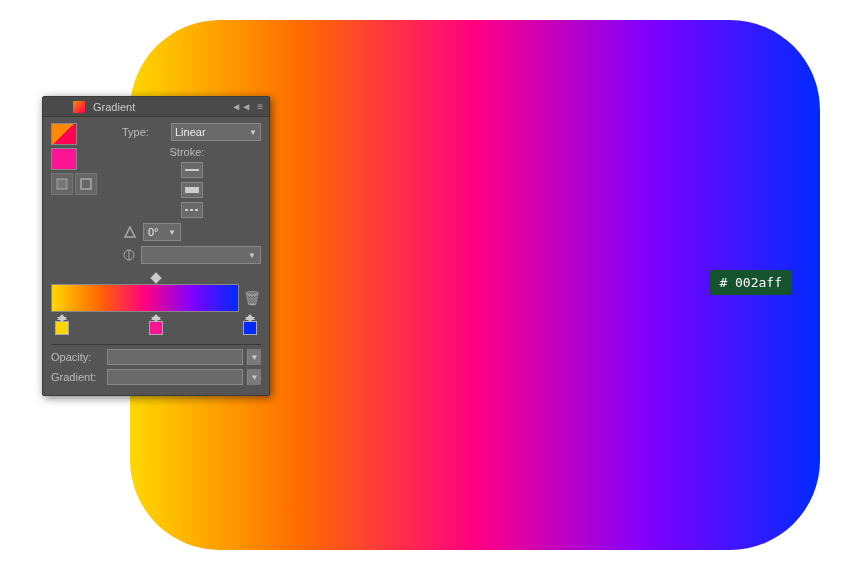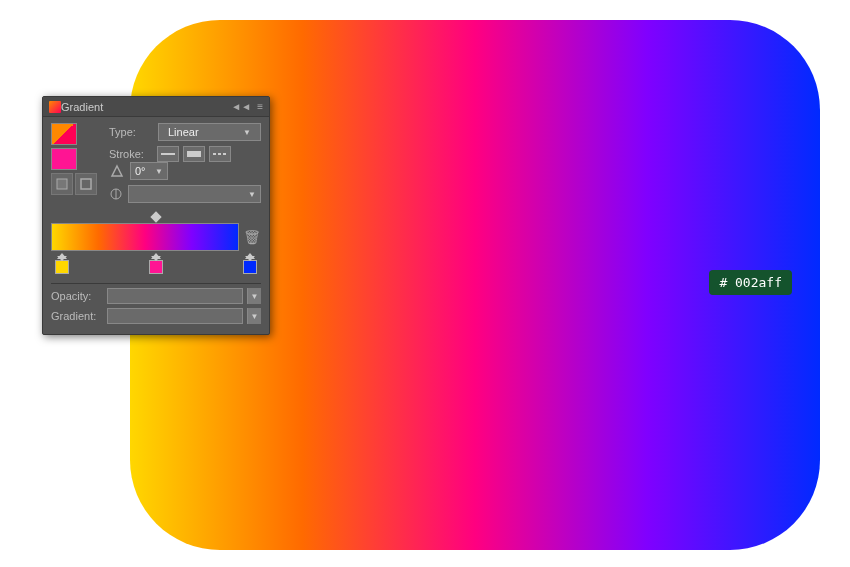--- a/index.html
+++ b/index.html
@@ -56,21 +56,22 @@
       display: flex;
       align-items: center;
       justify-content: space-between;
       border-bottom: 1px solid #3a3a3a;
       height: 20px;
     }
 
     .panel-titlebar-left {
       display: flex;
       align-items: center;
-      gap: 0;
+      gap: 8px;
+      margin-left: 24px;
     }
 
     .panel-title-icon {
       width: 12px;
       height: 12px;
       background: linear-gradient(135deg, #ff8800, #ff0055);
       border-radius: 1px;
     }
 
     .panel-title-text {
@@ -106,39 +107,41 @@
       color: #bbbbbb;
       font-size: 11px;
       min-width: 44px;
     }
 
     .panel-select {
       background: #6a6a6a;
       border: 1px solid #888;
       color: #eeeeee;
       font-size: 11px;
-      padding: 1px 9px;
+      padding: 1px 3px;
       flex: 1;
       height: 18px;
       display: flex;
       align-items: center;
       justify-content: space-between;
       cursor: pointer;
     }
 
     .select-arrow {
       color: #cccccc;
       font-size: 8px;
     }
 
     
     .stroke-row {
       display: flex;
       align-items: center;
+      margin-bottom: 5px;
       gap: 4px;
+      flex-direction: column;
     }
 
     .stroke-btn {
       width: 22px;
       height: 16px;
       background: #6a6a6a;
       border: 1px solid #888;
       display: flex;
       align-items: center;
       justify-content: center;
@@ -353,21 +356,21 @@
       <span class="panel-title-text">Gradient</span>
     </div>
     <div class="panel-titlebar-right">
       <span class="title-btn">◄◄</span>
       <span class="title-btn">≡</span>
     </div>
   </div>
 
   <div class="panel-content">
 
-    <div style="display:flex; gap:10px; margin-bottom:5px;">
+    <div style="display:flex; gap:23px; margin-bottom:5px;">
 
       <div class="left-swatch-col">
         <div class="swatch swatch-gradient"></div>
         <div class="swatch swatch-pink"></div>
         <div style="display:flex; gap:2px;">
           <div class="icon-box">
             <svg width="12" height="12" viewBox="0 0 12 12">
               <rect x="1" y="1" width="10" height="10" fill="#777" stroke="#aaa" stroke-width="1"></rect>
             </svg>
           </div>

